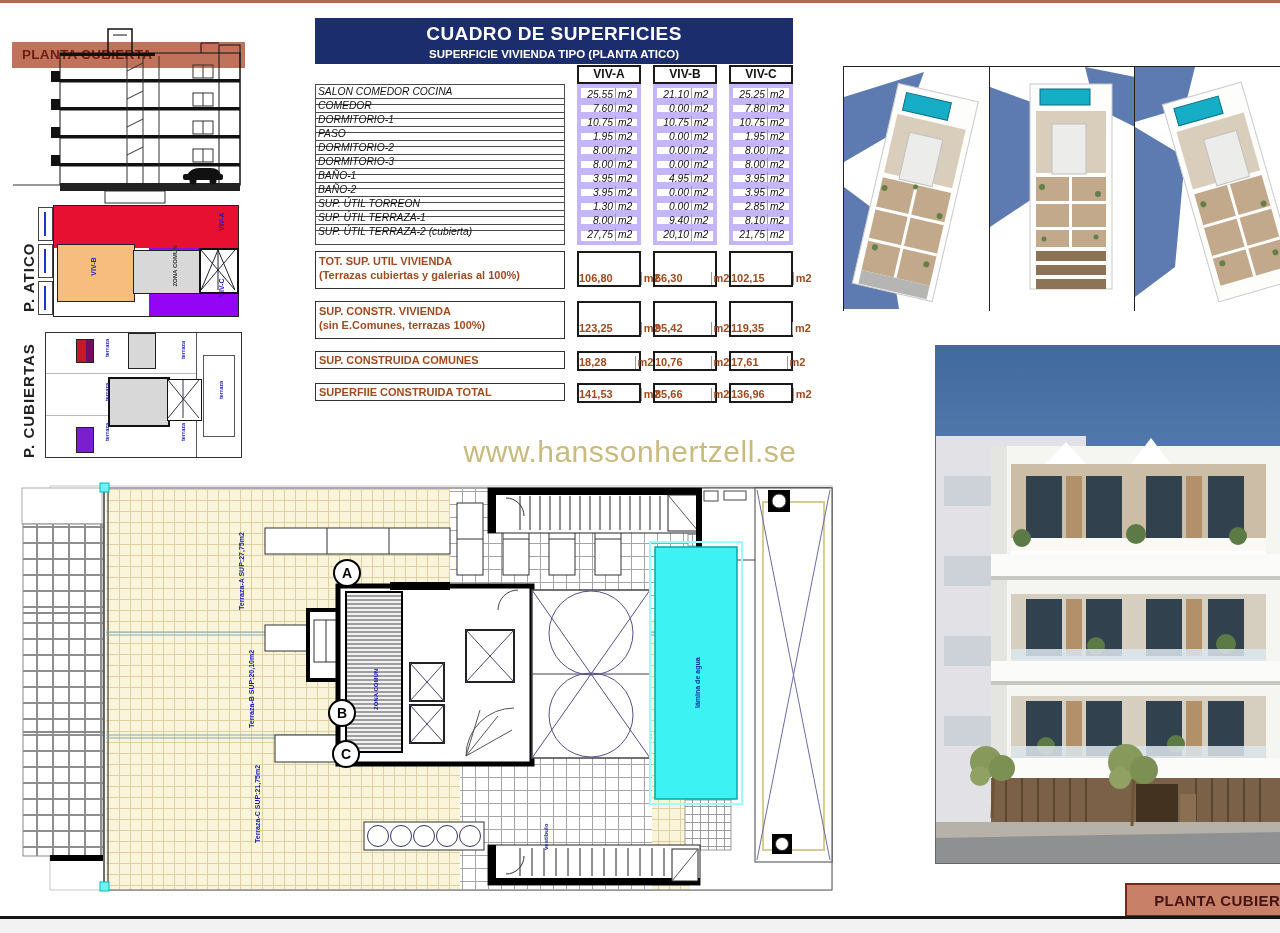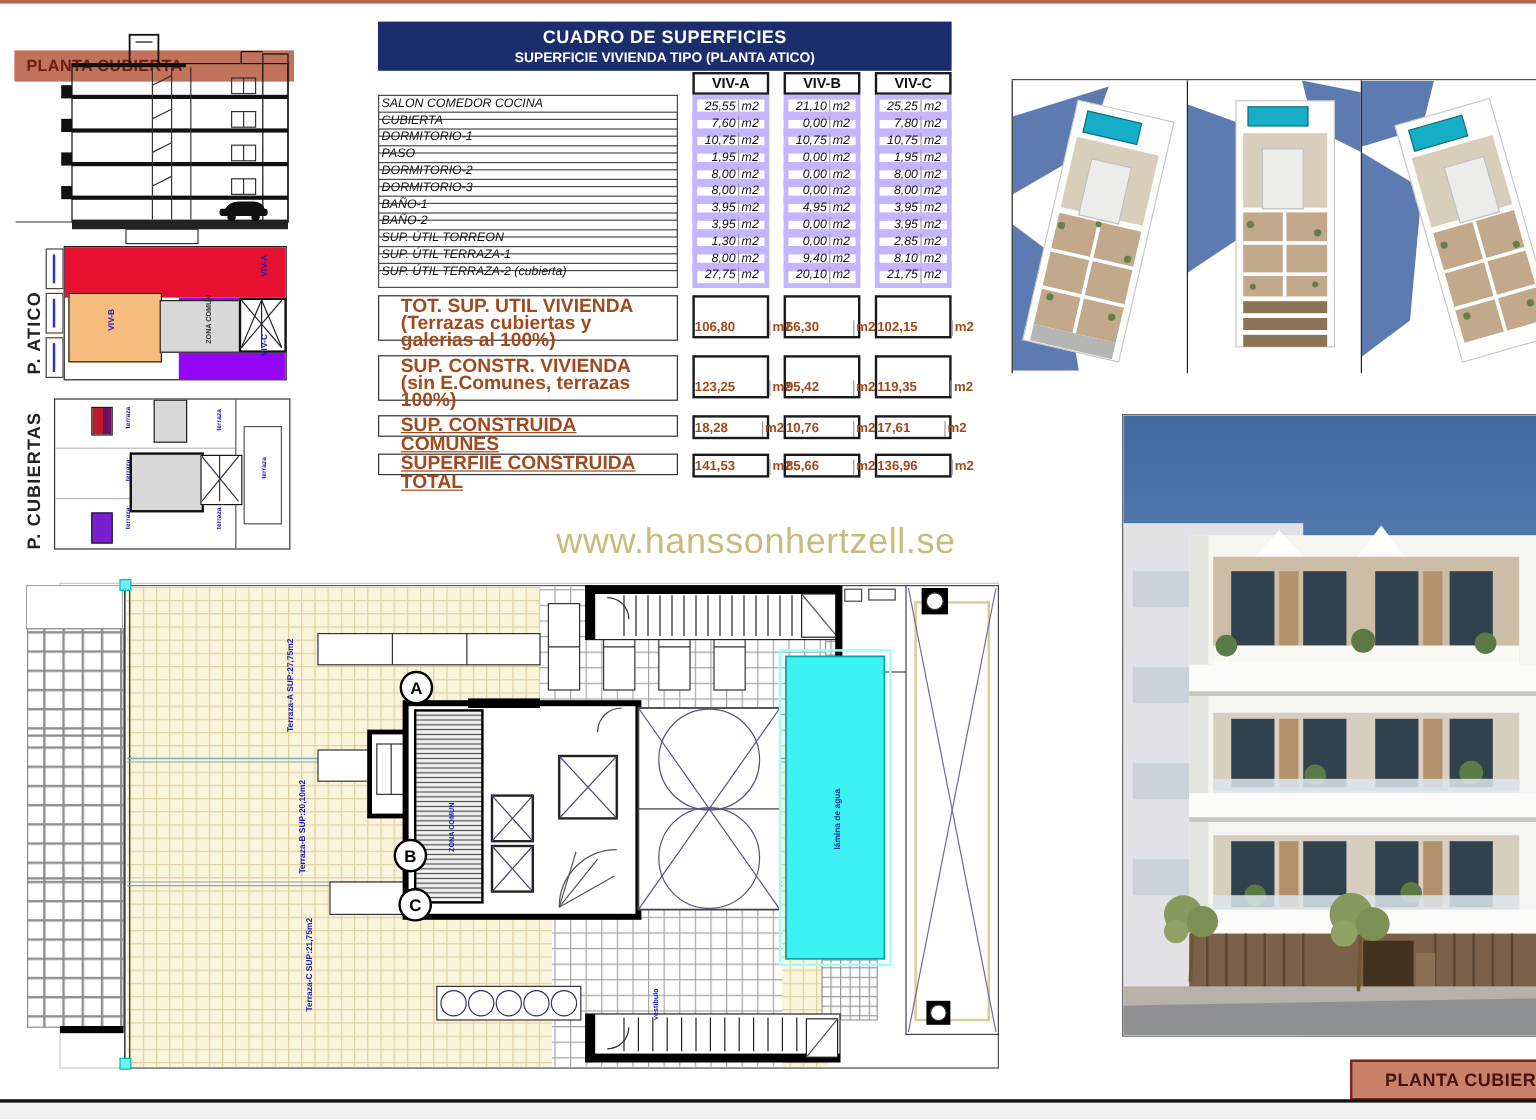--- a/index.html
+++ b/index.html
@@ -53,39 +53,39 @@
   .cub .core{position:absolute;left:62px;top:44px;width:58px;height:46px;background:#d8d8d8;border:2px solid #111;}
   .cub .lift{position:absolute;left:121px;top:46px;width:33px;height:40px;background:#fff;border:1.5px solid #111;}
   .cub .t{position:absolute;font-size:5.5px;}
 
   
   .watermark{left:430px;top:435px;width:400px;text-align:center;font-size:30px;color:#c9ba7d;font-weight:500;letter-spacing:.5px;}
 
   
   .supf{left:315px;top:18px;width:478px;}
   .t-head{background:#1c2d6e;color:#fff;text-align:center;padding:5px 0 4px;}
-  .t-title{font-size:15px;font-weight:bold;letter-spacing:.4px;}
+  .t-title{font-size:19px;font-weight:bold;letter-spacing:.4px;}
   .t-sub{font-size:11.5px;font-weight:bold;margin-top:3px;}
   .t-grid{display:grid;grid-template-columns:250px 64px 64px 64px;column-gap:12px;}
   .t-cols{margin-top:1px;}
   .t-colh{border:2px solid #1a1a1a;font-weight:bold;text-align:center;font-size:12px;height:15px;line-height:15px;}
   .t-row{height:15px;font-style:italic;}
   .t-row + .t-row{margin-top:-1px;}
   .t-label{border:1px solid #4a4a4a;font-size:10.3px;line-height:13px;padding:0 2px;white-space:nowrap;overflow:hidden;}
   .t-val{border:4px solid #c4b5fd;display:flex;font-size:10.3px;line-height:13px;}
   .t-val .num{flex:1;text-align:right;padding-right:2px;}
   .t-val .unit{width:19px;border-left:1px solid #9a9a9a;padding-left:2px;}
   .t-sum{margin-top:12px;color:#a04a1e;font-weight:bold;}
-  .t-sum .lab{border:1.5px solid #333;padding:2px 18px;font-size:16px;line-height:14px;}
+  .t-sum .lab{border:1.5px solid #333;padding:2px 3px;font-size:11px;line-height:14px;}
   .t-sum .val{border:2px solid #1a1a1a;display:flex;align-items:flex-end;font-size:11px;gap:26px;}
   .t-sum .val .num{flex:1;text-align:right;padding-right:2px;padding-bottom:1px;}
   .t-sum .val .unit{width:19px;border-left:1px solid #9a9a9a;padding-left:2px;padding-bottom:1px;}
   .t-sum.two .lab,.t-sum.two .val{height:32px;}
   .t-sum.one .lab,.t-sum.one .val{height:16px;}
-  .t-sum.one .lab{line-height:16px;padding-top:0;padding-bottom:0;text-decoration:underline;}
+  .t-sum.one .lab{line-height:16px;padding-top:0;padding-bottom:0;}
 
   
   .renders{left:843px;top:66px;width:437px;height:244px;display:flex;border-top:1.5px solid #222;}
   .rpanel{flex:1;border-left:1.5px solid #222;position:relative;overflow:hidden;background:#fff;}
 
   
   .facade{left:935px;top:345px;width:345px;height:517px;border:1px solid #666;overflow:hidden;}
 
   
   .plan{left:20px;top:478px;width:815px;height:420px;}
@@ -242,21 +242,21 @@
         <div class="t-val">
             <span class="num">21,10</span>
             <span class="unit">m2</span>
           </div>
         <div class="t-val">
             <span class="num">25,25</span>
             <span class="unit">m2</span>
           </div>
       </div>
         <div class="t-grid t-row">
-        <div class="t-label">CUBIERTA</div>
+        <div class="t-label">COMEDOR</div>
         <div class="t-val">
             <span class="num">7,60</span>
             <span class="unit">m2</span>
           </div>
         <div class="t-val">
             <span class="num">0,00</span>
             <span class="unit">m2</span>
           </div>
         <div class="t-val">
             <span class="num">7,80</span>

